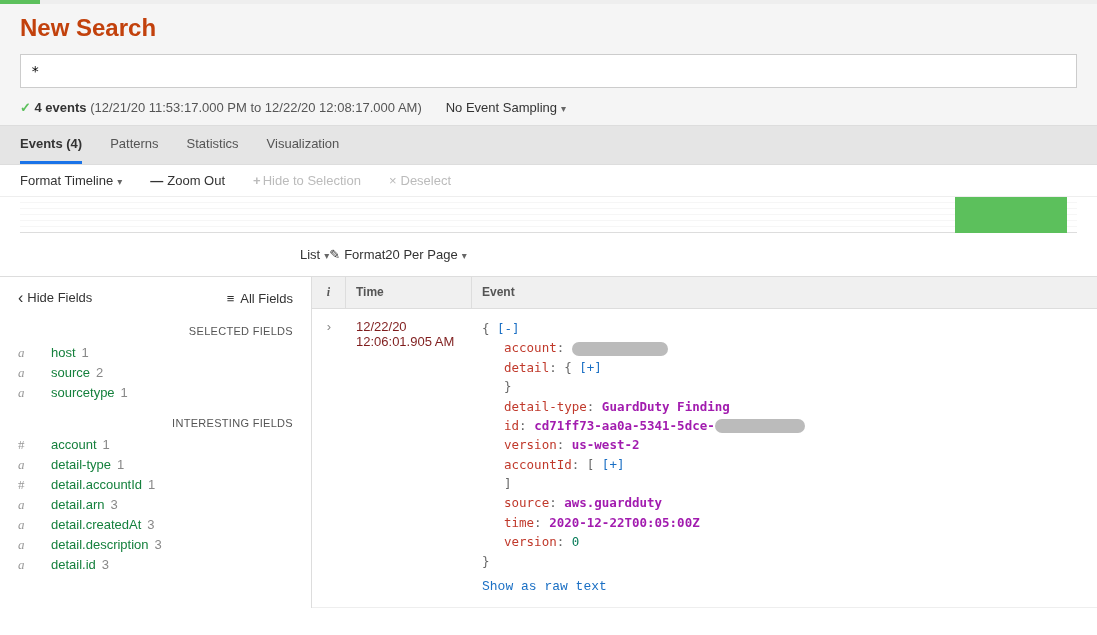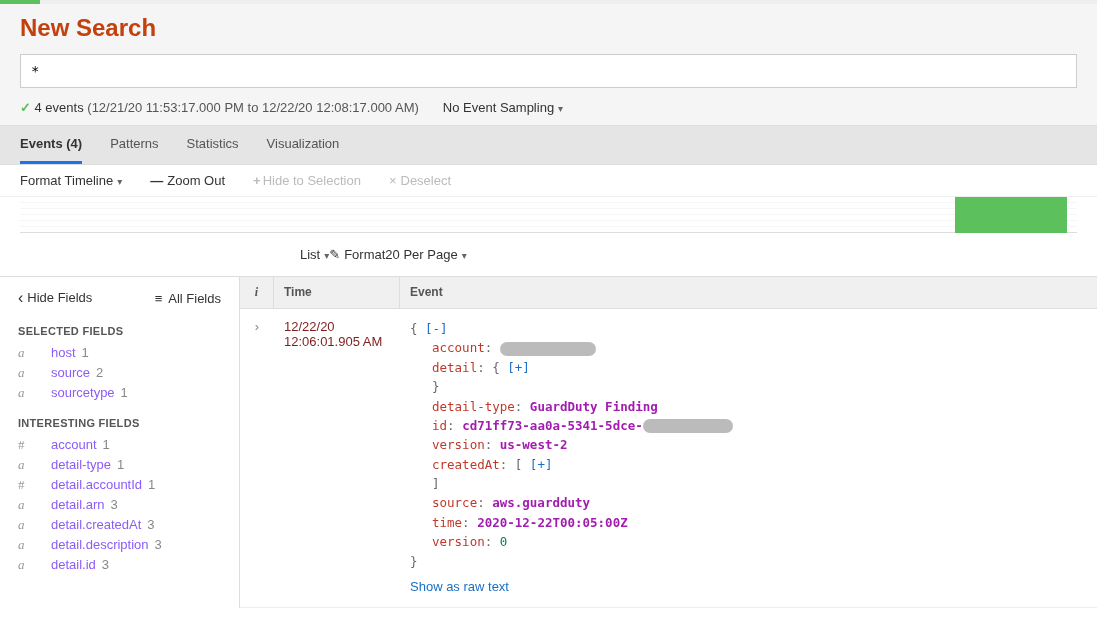--- a/index.html
+++ b/index.html
@@ -4,63 +4,63 @@
 <style>
 * { box-sizing: border-box; margin: 0; padding: 0; }
 body { font-family: -apple-system, "Helvetica Neue", Arial, sans-serif; font-size: 13px; color: #333; background: #fff; }
 .topbar { height: 4px; background: #eee; }
 .topbar-prog { width: 40px; height: 4px; background: #5cc05c; }
 .header-area { padding: 10px 20px 0 20px; background: #f5f5f5; border-bottom: 1px solid #ddd;}
 .page-title { font-size: 24px; font-weight: 600; color: #c2410c; margin-bottom: 12px; }
 .search-box { width: 100%; border: 1px solid #ccc; background: #fff; padding: 8px 10px; font-size: 14px; font-family: monospace; }
 .status-row { display: flex; align-items: center; gap: 24px; padding: 12px 0 10px 0; font-size: 13px; color: #555; }
 .check { color: #5cc05c; font-weight: bold; }
-.bold { font-weight: 400; color: #333; }
+.bold { font-weight: 700; color: #333; }
 .sampling { color: #333; cursor: pointer; }
 .caret::after { content: "▾"; font-size: 10px; margin-left: 4px; color: #666; }
 .tabs { display: flex; gap: 28px; padding: 0 20px; border-bottom: 1px solid #ddd; background:#e5e5e5;}
 .tab { padding: 10px 0; color: #555; cursor: pointer; border-bottom: 3px solid transparent; }
 .tab.active { color: #333; font-weight: 600; border-bottom-color: #1a73e8; }
 .timeline-bar { display: flex; align-items: center; gap: 28px; padding: 8px 20px; border-bottom: 1px solid #eee; font-size: 13px; color: #333; }
 .tl-item { cursor: pointer; }
 .tl-disabled { color: #bbb; cursor: default; }
 .timeline-canvas { height: 36px; border-bottom: 1px solid #ddd; background: repeating-linear-gradient(to bottom, #fff, #fff 5px, #f6f6f6 5px, #f6f6f6 6px); position: relative; margin: 0 20px; }
 .timeline-block { position: absolute; right: 10px; top: 0; height: 36px; width: 112px; background: #5cc05c; }
 .view-controls { display: flex; align-items: center; padding: 14px 20px 14px 300px; font-size: 13px; }
 .vc-item { cursor: pointer; color: #333; }
 .layout { display: flex; border-top: 1px solid #ddd; }
-.sidebar { width: 240px; border-right: 1px solid #ddd; padding: 12px 18px; }
+.sidebar { width: 312px; border-right: 1px solid #ddd; padding: 12px 18px; }
 .sb-top { display: flex; justify-content: space-between; align-items: center; margin-bottom: 18px; font-size: 13px; }
 .sb-link { color: #333; cursor: pointer; }
 .sb-link::before { margin-right: 4px; }
 .chev-left::before { content: "‹"; font-size: 16px; vertical-align: -1px; }
 .list-icon::before { content: "≡"; margin-right: 6px; }
-.sb-heading { font-size: 11px; font-weight: 700; letter-spacing: 0.3px; color: #555; margin: 14px 0 6px 0; }
+.sb-heading { font-size: 11px; font-weight: 400; letter-spacing: 0.3px; color: #555; margin: 14px 0 6px 0; text-align: right; }
 .field-row { display: flex; align-items: baseline; gap: 6px; padding: 2px 0; font-size: 13px; }
 .ft { color: #999; font-style: italic; width: 12px; display:inline-block; font-family: serif;}
 .ft-hash { font-style: normal; }
-.fname { color: #8b5cf6; cursor: pointer; padding-left: 15px; }
+.fname { color: #15803d; cursor: pointer; padding-left: 15px; }
 .fcount { color: #888; }
 .main { flex: 1; overflow: hidden; }
 .thead { display: flex; background: #f0f0f0; border-bottom: 1px solid #ddd; font-size: 12px; color: #555; font-weight: 600; }
 .col-i { width: 34px; text-align: center; padding: 8px 0; border-right: 1px solid #ddd; font-family: serif; font-style: italic; font-weight:700;}
 .col-time { width: 126px; padding: 8px 10px; border-right: 1px solid #ddd; }
 .col-event { flex: 1; padding: 8px 10px; }
 .trow { display: flex; border-bottom: 1px solid #eee; font-size: 13px; }
 .cell-i { width: 34px; text-align: center; padding: 10px 0; color: #888; cursor: pointer; }
 .cell-time { width: 126px; padding: 10px; color: #7f1d1d; }
 .cell-event { flex: 1; padding: 10px; font-family: "SF Mono", Menlo, Consolas, monospace; font-size: 12.5px; line-height: 1.55; }
 .jk { color: #c0392b; }
 .jv-str { color: #a21caf; font-weight: bold; }
 .jv-num { color: #0a7d5a; }
 .jpunc { color: #666; }
 .jtoggle { color: #1a6fc4; cursor: pointer; }
 .redact { display: inline-block; background: #bbb; border-radius: 10px; height: 14px; vertical-align: middle; }
 .indent { padding-left: 22px; display:block;}
-.raw-link { color: #1a6fc4; cursor: pointer; font-family: Liberation Sans, sans-serif; font-size: 13px; margin-top: 6px; display: inline-block; }
+.raw-link { color: #1a6fc4; cursor: pointer; font-family: Liberation Mono, monospace; font-size: 13px; margin-top: 6px; display: inline-block; }
 .pencil::before{content:"✎"; margin-right:4px;}
 .minus::before{content:"—"; margin-right:4px; font-weight:bold;}
 .plus::before{content:"+"; margin-right:2px; font-weight:bold;}
 .x::before{content:"×"; margin-right:4px;}
 </style>
 </head>
 <body>
 
 <div class="topbar">
     <div class="topbar-prog"></div>
@@ -180,21 +180,21 @@
         <div>12:06:01.905 AM</div>
       </div>
       <div class="cell-event">
 <span class="jpunc">{</span> <span class="jtoggle">[-]</span>
 <span class="indent"><span class="jk">account</span><span class="jpunc">:</span> <span class="redact" style="width:96px"></span></span>
 <span class="indent"><span class="jk">detail</span><span class="jpunc">:</span> <span class="jpunc">{</span> <span class="jtoggle">[+]</span></span>
 <span class="indent"><span class="jpunc">}</span></span>
 <span class="indent"><span class="jk">detail-type</span><span class="jpunc">:</span> <span class="jv-str">GuardDuty Finding</span></span>
 <span class="indent"><span class="jk">id</span><span class="jpunc">:</span> <span class="jv-str">cd71ff73-aa0a-5341-5dce-</span><span class="redact" style="width:90px"></span></span>
 <span class="indent"><span class="jk">version</span><span class="jpunc">:</span> <span class="jv-str">us-west-2</span></span>
-<span class="indent"><span class="jk">createdAt</span><span class="jpunc">:</span> <span class="jpunc">[</span> <span class="jtoggle">[+]</span></span>
+<span class="indent"><span class="jk">accountId</span><span class="jpunc">:</span> <span class="jpunc">[</span> <span class="jtoggle">[+]</span></span>
 <span class="indent"><span class="jpunc">]</span></span>
 <span class="indent"><span class="jk">source</span><span class="jpunc">:</span> <span class="jv-str">aws.guardduty</span></span>
 <span class="indent"><span class="jk">time</span><span class="jpunc">:</span> <span class="jv-str">2020-12-22T00:05:00Z</span></span>
 <span class="indent"><span class="jk">version</span><span class="jpunc">:</span> <span class="jv-num">0</span></span>
 <span class="jpunc">}</span>
         <div><a class="raw-link">Show as raw text</a></div>
       </div>
     </div>
   </main>
 </div>

